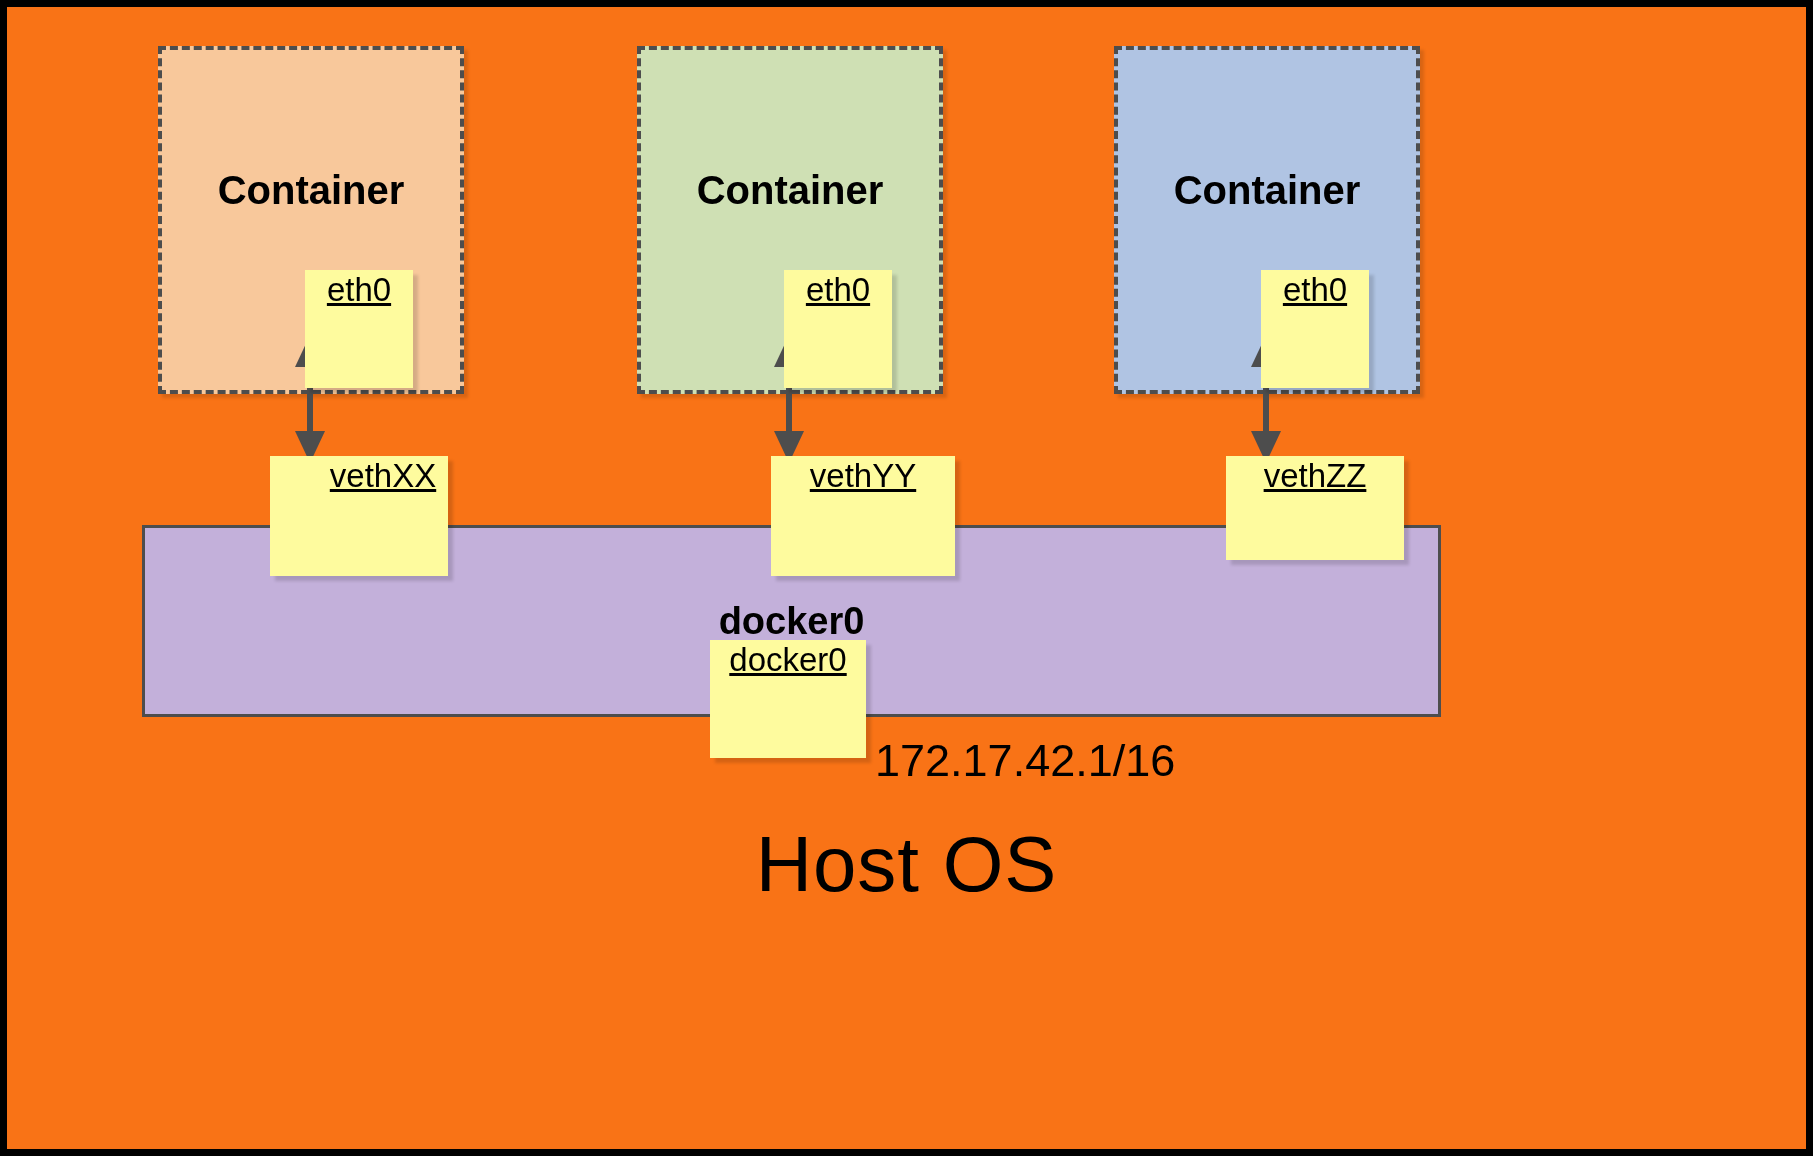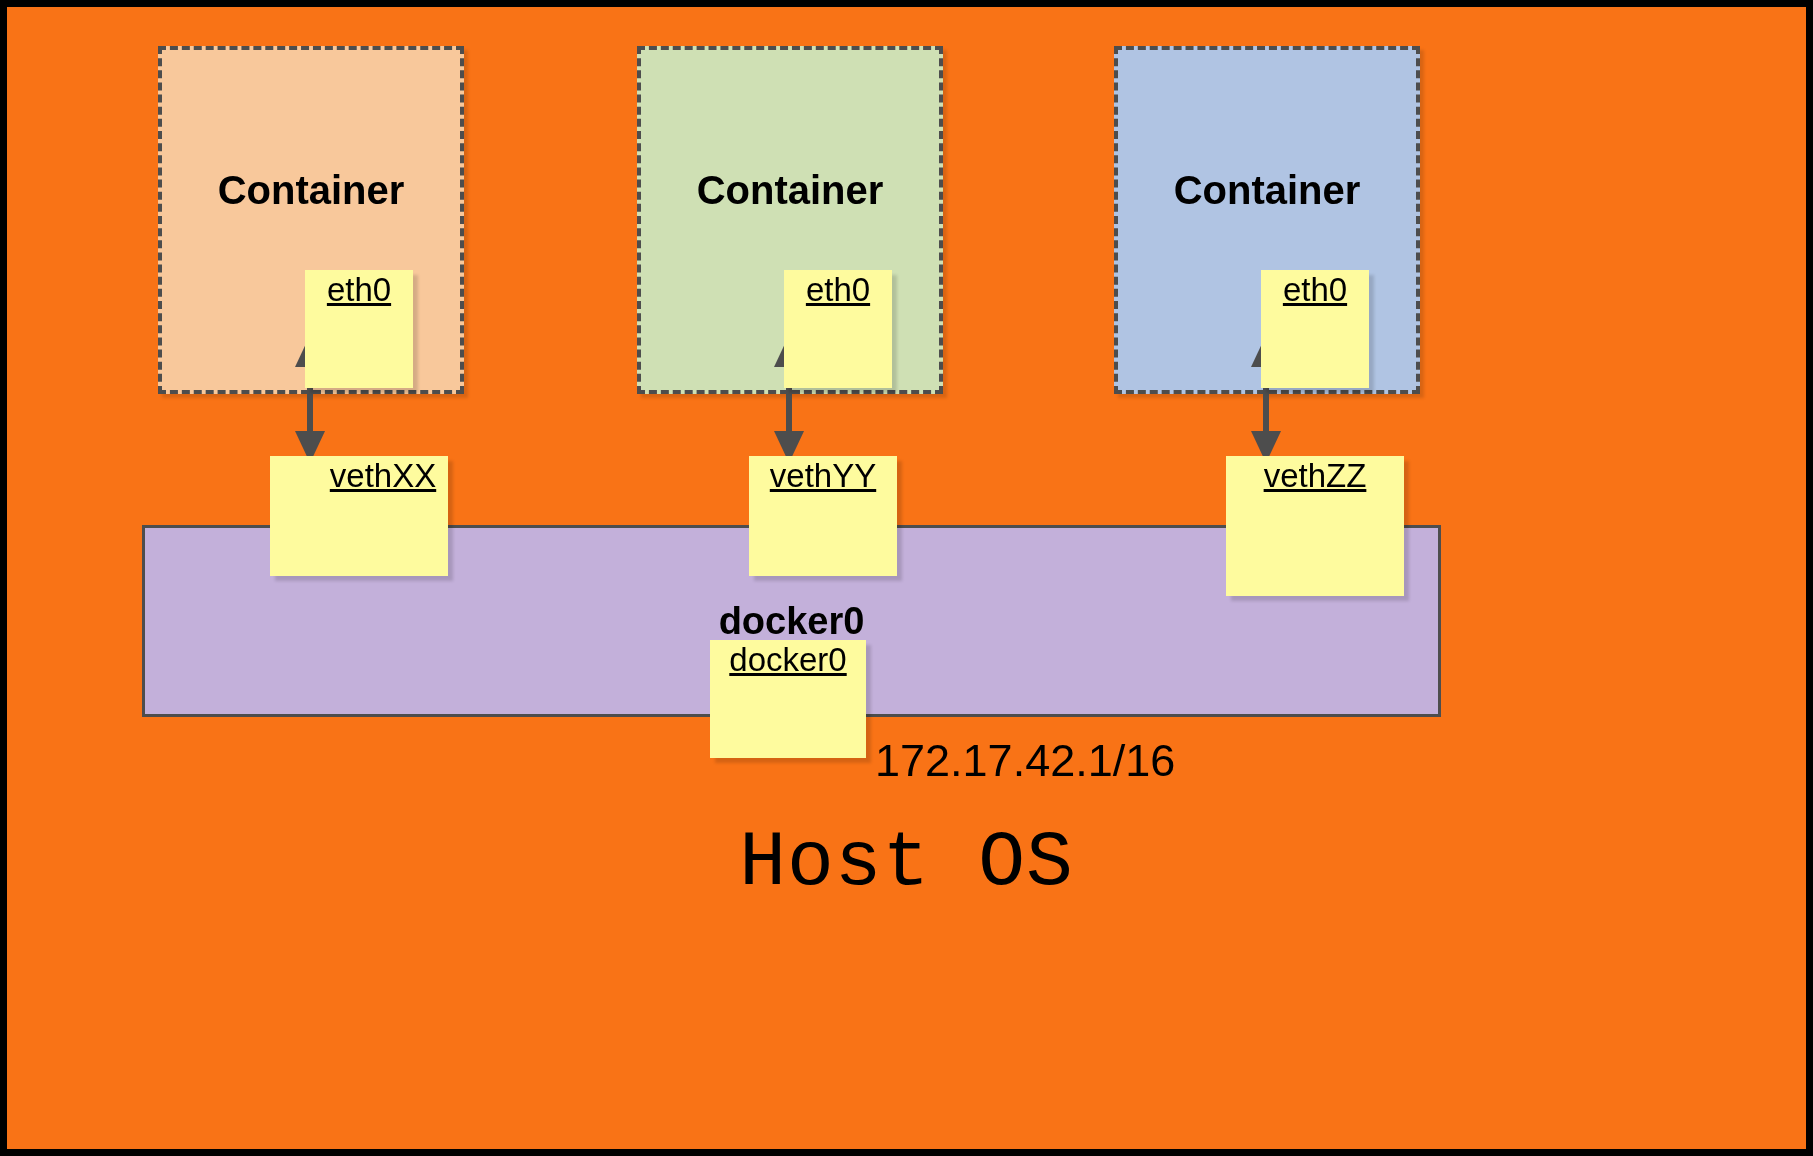--- a/index.html
+++ b/index.html
@@ -91,21 +91,20 @@
     white-space:nowrap;
     z-index:7;
   }
   #host-os-label {
     position:absolute;
     left:0; right:0;
     text-align:center;
     font-size:78px;
     color:#000000;
     letter-spacing:1px;
-    font-family:Liberation Mono, monospace;
   }
 </style>
 </head>
 <body>
 
 <div id="canvas">
   <div id="stage">
 
     <div class="container-box" style="left:151px; top:39px; width:306px; height:348px; background:#F8C89B;">
       <div class="container-title">Container</div>
@@ -146,24 +145,24 @@
       <polygon points="20,130 35,98 5,98" fill="#4D4D4D"></polygon>
     </svg>
 
     <div id="docker0-bar" style="left:135px; top:518px; width:1299px; height:192px;">
       <div id="docker0-bar-title">docker0</div>
     </div>
 
     <div class="ybox" style="left:263px; top:449px; width:178px; height:120px;padding-left:48px;">
       <span>vethXX</span>
     </div>
-    <div class="ybox" style="left:742px; top:449px; width:148px; height:120px;">
+    <div class="ybox" style="left:764px; top:449px; width:184px; height:120px;">
       <span>vethYY</span>
     </div>
-    <div class="ybox" style="left:1219px; top:449px; width:178px; height:140px;">
+    <div class="ybox" style="left:1219px; top:449px; width:178px; height:104px;">
       <span>vethZZ</span>
     </div>
 
     <div class="ybox" style="left:703px; top:633px; width:156px; height:118px;">
       <span>docker0</span>
     </div>
 
     <div id="ip-label" style="left:868px; top:728px;">172.17.42.1/16</div>
 
     <div id="host-os-label" style="top:812px;">Host OS</div>

